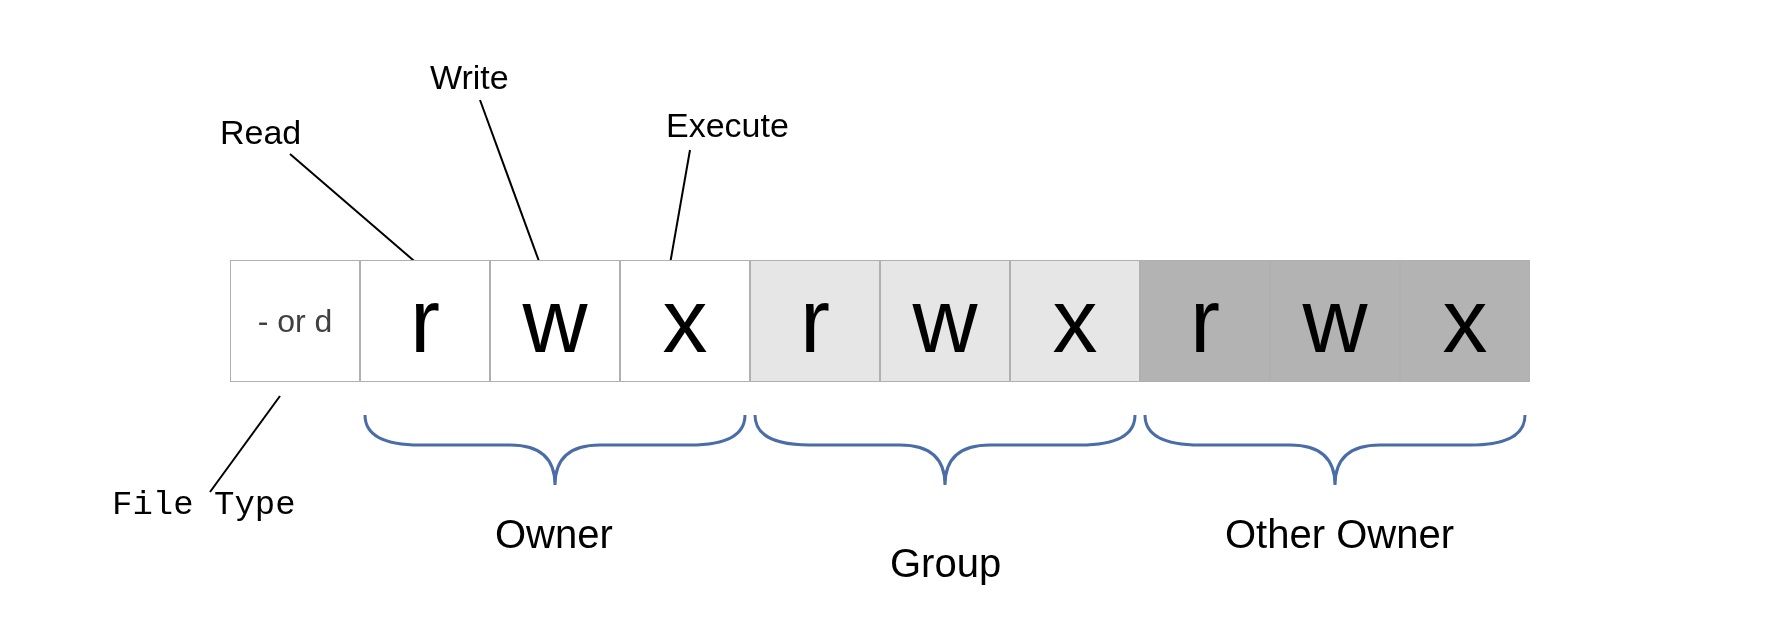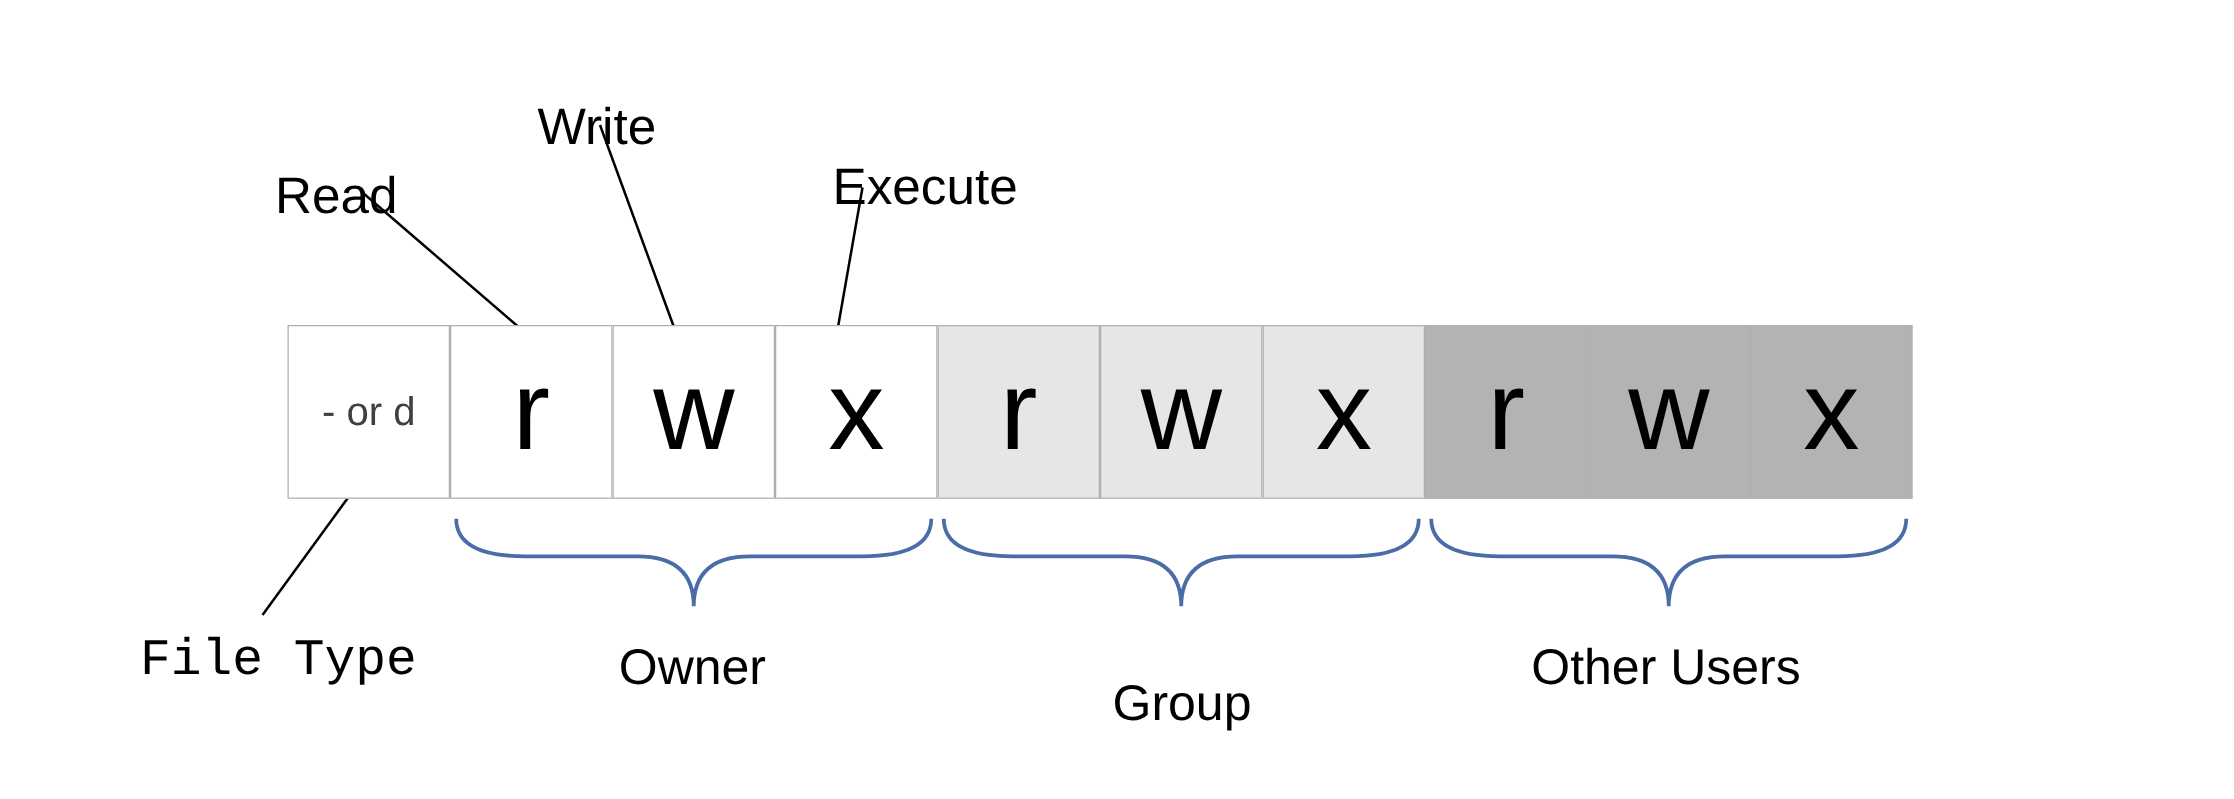--- a/index.html
+++ b/index.html
@@ -9,36 +9,35 @@
     height: 639px;
     background: #ffffff;
     font-family: Arial, Helvetica, sans-serif;
     color: #000;
     position: relative;
     overflow: hidden;
   }
   .cell {
     position: absolute;
     top: 260px;
-    height: 139px;
+    height: 122px;
     border: 1px solid #b0b0b0;
     box-sizing: border-box;
     display: flex;
     align-items: center;
     justify-content: center;
   }
   .cell.big { font-size: 90px; font-weight: 400; }
   .cell.small { font-size: 32px; font-weight: 400; color: #404040; }
   .bg-white { background: #ffffff; }
   .bg-light { background: #e6e6e6; }
   .bg-dark  { background: #b3b3b3; }
   .toplabel {
     position: absolute;
-    font-size: 41px;
-    margin-top: 20px;
+    font-size: 34px;
   }
   .botlabel {
     position: absolute;
     top: 512px;
     font-size: 40px;
   }
   .line {
     position: absolute;
     stroke: #000;
     stroke-width: 2;
@@ -89,13 +88,13 @@
 </svg>
 <svg class="brace" style="left:750px; width:390px;" viewBox="0 0 390 110" preserveAspectRatio="none">
   <path d="M5 10 Q5 40 60 40 L150 40 Q195 40 195 80 Q195 40 240 40 L330 40 Q385 40 385 10"></path>
 </svg>
 <svg class="brace" style="left:1140px; width:390px;" viewBox="0 0 390 110" preserveAspectRatio="none">
   <path d="M5 10 Q5 40 60 40 L150 40 Q195 40 195 80 Q195 40 240 40 L330 40 Q385 40 385 10"></path>
 </svg>
 
 <span class="botlabel" style="left:495px;">Owner</span>
 <span class="botlabel" style="left:890px;margin-top:29px;">Group</span>
-<span class="botlabel" style="left:1225px;">Other Users</span>
+<span class="botlabel" style="left:1225px;">Other Owner</span>
 
 </body></html>

